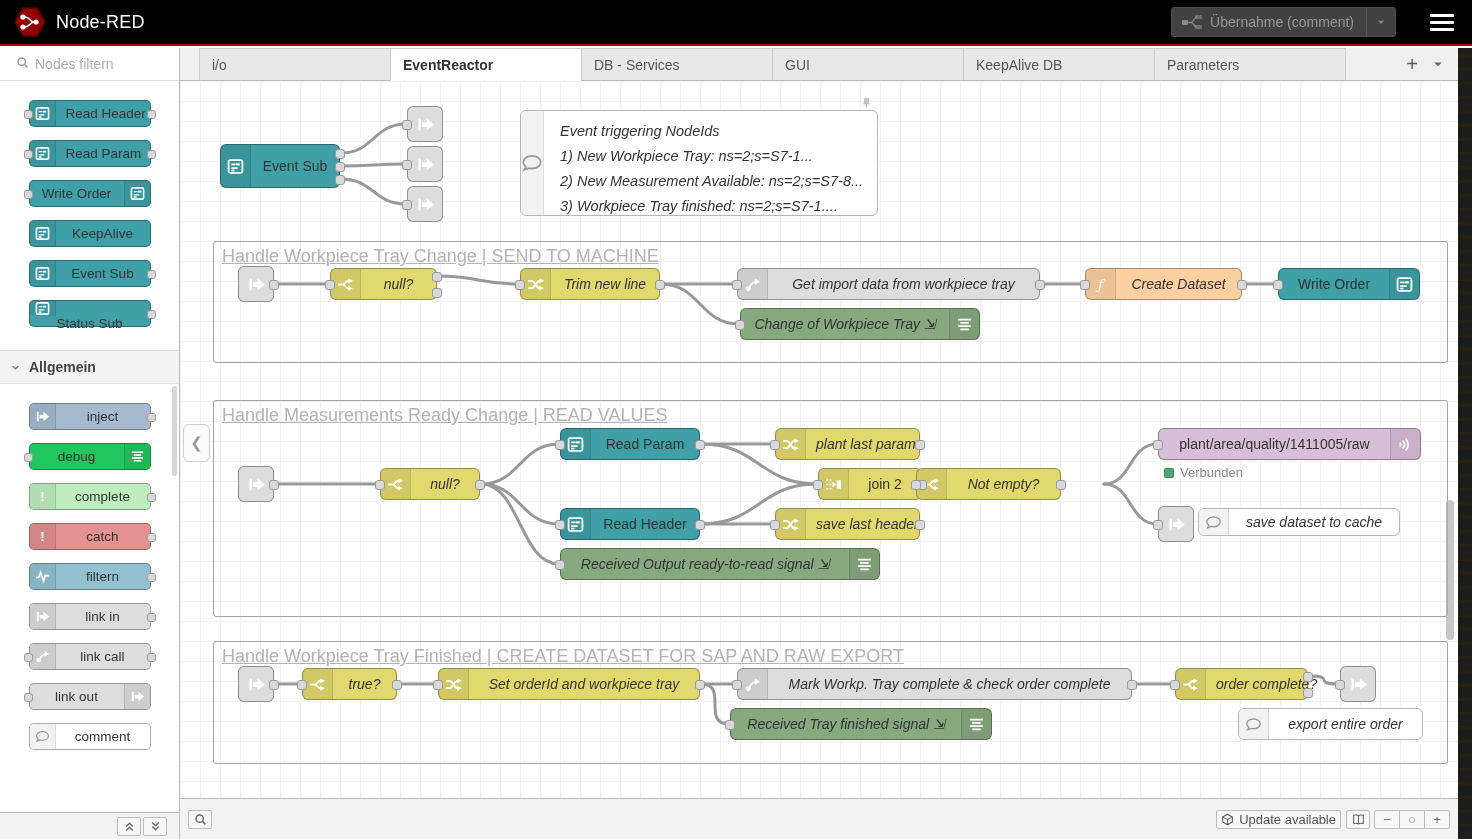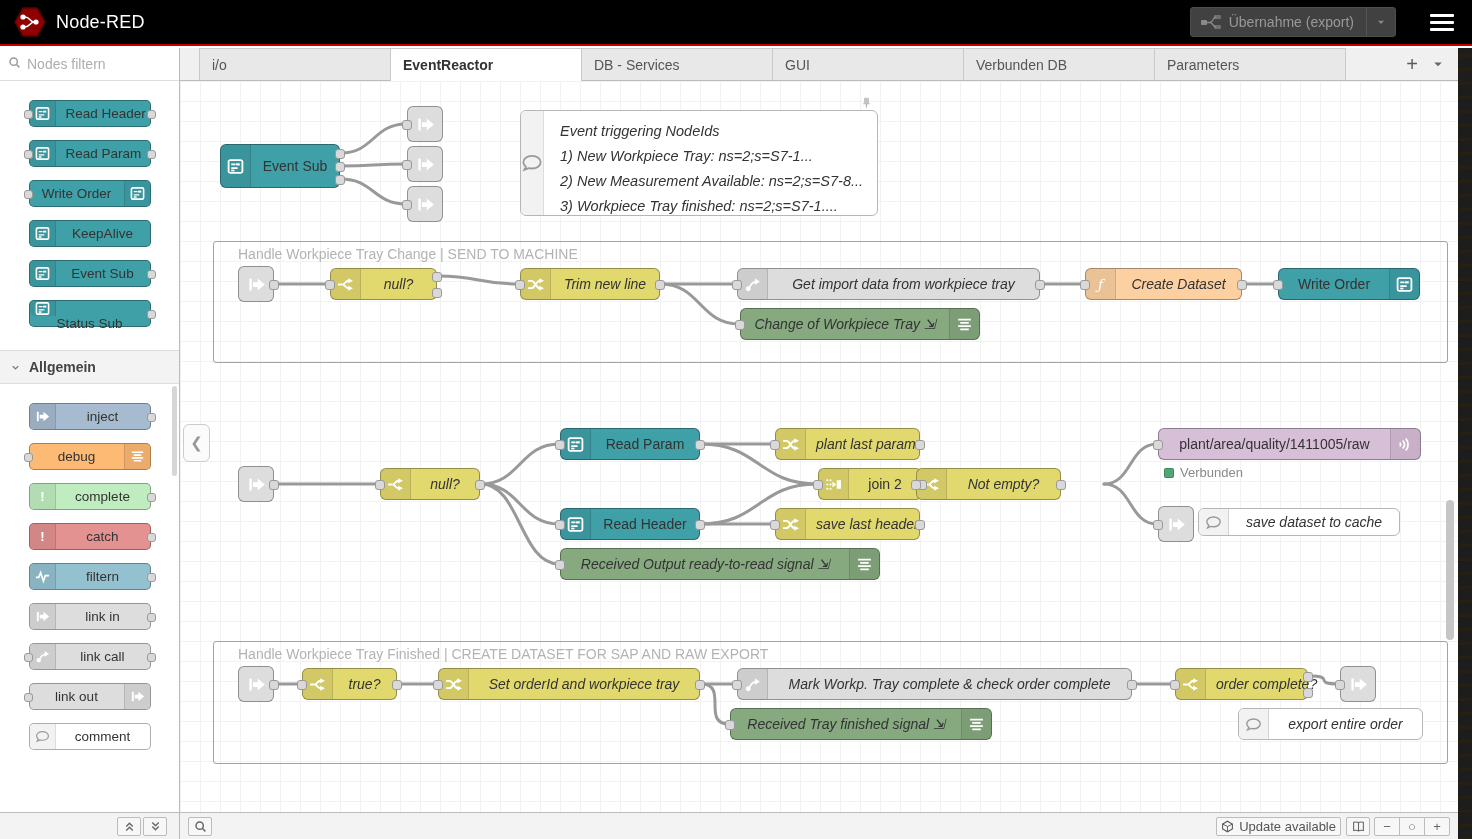--- a/index.html
+++ b/index.html
@@ -17,21 +17,21 @@
                 display:flex; align-items:center; color:#999; font-size:14px; margin-right:26px; }
   .deploy-btn .dp-ic { padding:0 8px 0 10px; display:flex; align-items:center; }
   .deploy-btn .dp-label { padding-right:12px; }
   .deploy-btn .dp-caret { border-left:1px solid #555; padding:0 9px; display:flex; align-items:center; height:100%; color:#888;}
   .menu-btn { width:40px; margin-right:10px; display:flex; flex-direction:column; gap:4px; align-items:center; cursor:pointer;}
   .menu-btn i { display:block; width:24px; height:3px; background:#fff; border-radius:1px; }
 
   
   #palette { position:absolute; left:0; top:48px; width:180px; bottom:27px; background:#fff;
              border-right:1px solid #bbb; overflow:hidden; }
-  .pal-search { height:33px; border-bottom:1px solid #ddd; display:flex; align-items:center; padding:0 8px; gap:6px; color:#999;}
+  .pal-search { height:33px; border-bottom:1px solid #ddd; display:flex; align-items:center; padding:0 16px; gap:6px; color:#999;}
   .pal-search input { border:none; outline:none; font-size:14px; width:130px; color:#555; font-family:"Liberation Sans",sans-serif;}
   .pal-search input::placeholder { color:#adadad; }
   .pal-cat-header { height:34px; background:#f3f3f3; border-bottom:1px solid #ddd; border-top:1px solid #ddd;
                     display:flex; align-items:center; gap:8px; padding:0 10px; }
   .pal-cat-header .cat-label { font-weight:bold; font-size:14px; color:#444; }
   .pal-cat-header .chev { color:#777; display:flex; }
   .pal-items { padding:6px 0 10px 0; }
   .pal-node { position:relative; width:122px; height:27px; margin:13px auto; border-radius:5px;
               border:1px solid rgba(0,0,0,.32); display:flex; align-items:stretch; font-size:13.5px; color:#333; cursor:grab;}
   .pal-node .nlabel { font-size:13.5px; }
@@ -59,21 +59,21 @@
 
   
   #canvas { position:absolute; left:0; top:33px; right:0; bottom:27px; background:#fff; overflow:hidden;
     background-image: linear-gradient(to right, #f2f2f2 1px, transparent 1px),
                       linear-gradient(to bottom, #f2f2f2 1px, transparent 1px);
     background-size:20px 20px; }
   #wires { position:absolute; left:0; top:0; width:1278px; height:731px; pointer-events:none; }
   #wires path { stroke:#999; stroke-width:3; fill:none; stroke-linecap:round; }
 
   .grp { position:absolute; border:1px solid #a3a3a3; border-radius:3px; }
-  .grp-label { position:absolute; top:4px; left:24px; color:#b3b3b3; font-size:14px; white-space:nowrap; }
+  .grp-label { position:absolute; top:4px; left:8px; color:#b3b3b3; font-size:18px; white-space:nowrap;text-decoration:underline; }
 
   .node { position:absolute; border-radius:6px; border:1px solid rgba(0,0,0,.35); display:flex; align-items:stretch;
           font-size:14px; color:#333; cursor:pointer; }
   .nlabel { align-self:center; flex:1; text-align:center; padding:0 10px; white-space:nowrap; }
   .nlabel.it { font-style:italic; }
   .nicon { width:30px; flex:none; background:rgba(0,0,0,.07); display:flex; align-items:center; justify-content:center; color:#fff;}
   .nicon.left  { border-right:1px solid rgba(0,0,0,.12); border-radius:5px 0 0 5px; }
   .nicon.right { border-left:1px solid rgba(0,0,0,.12);  border-radius:0 5px 5px 0; }
   .nicon svg { width:17px; height:17px; }
   .port { position:absolute; width:10px; height:10px; background:#d9d9d9; border:1px solid #999; border-radius:3px; z-index:3;}
@@ -98,21 +98,21 @@
   .node-status { position:absolute; display:flex; align-items:center; gap:6px; font-size:13px; color:#8a8a8a; }
   .node-status .dot { width:10px; height:10px; border-radius:2px; border:1px solid rgba(0,0,0,.2); }
 
   #vscroll-thumb { position:absolute; right:4px; top:419px; width:8px; height:140px; background:#c6c6c6; border-radius:4px; }
 
   #pal-collapse { position:absolute; left:183px; top:424px; width:27px; height:38px; background:#fbfbfb;
                   border:1px solid #ccc; border-radius:6px; z-index:40; display:flex; align-items:center; justify-content:center;
                   color:#999; font-size:15px; cursor:pointer; }
 
   
-  #canvas-footer { position:absolute; left:0; right:0; bottom:0; height:27px; background:#f3f3f3; border-top:1px solid #bbb;
+  #canvas-footer { position:absolute; left:0; right:0; bottom:0; height:41px; background:#f3f3f3; border-top:1px solid #bbb;
                    display:flex; align-items:center; padding:0 8px; }
   #canvas-footer .right { margin-left:auto; display:flex; align-items:center; gap:5px; }
   .zoom-group { display:flex; }
   .zoom-group .foot-btn { margin-left:-1px; border-radius:0; width:26px; }
   .zoom-group .foot-btn:first-child { border-radius:2px 0 0 2px; }
   .zoom-group .foot-btn:last-child { border-radius:0 2px 2px 0; }
   .upd-btn { gap:5px; font-size:13px; color:#555; }
 
   #dark-strip { position:absolute; right:0; top:48px; width:14px; bottom:0; z-index:60;
     background:repeating-linear-gradient(to bottom, #1d1d1d 0 6px, #262014 6px 9px, #1d1d1d 9px 14px); }
@@ -134,21 +134,21 @@
   <div class="hdr-spacer"></div>
   <div class="deploy-btn">
     <span class="dp-ic">
       <svg width="20" height="15" viewBox="0 0 20 15">
           <rect x="0" y="5" width="6" height="5" rx="1" fill="#8a8a8a"></rect>
           <rect x="13" y="0" width="7" height="4" rx="1" fill="#6f6f6f"></rect>
           <rect x="13" y="10" width="7" height="4" rx="1" fill="#6f6f6f"></rect>
           <path d="M6 7.5 H9 C12 7.5 12 2 15 2 M9 7.5 C12 7.5 12 12 15 12" stroke="#8a8a8a" stroke-width="1.4" fill="none"></path>
         </svg>
     </span>
-    <span class="dp-label">Übernahme (export)</span>
+    <span class="dp-label">Übernahme (comment)</span>
     <span class="dp-caret">
       <svg width="10" height="10" viewBox="0 0 16 16">
           <path fill="currentColor" d="M3 6l5 5 5-5z"></path>
         </svg>
     </span>
   </div>
   <div class="menu-btn">
       <i></i>
       <i></i>
       <i></i>
@@ -252,21 +252,21 @@
       <div class="pal-node" style="background: rgb(166, 187, 207);">
         <span class="nicon left">
           <svg viewBox="0 0 16 16">
             <path fill="currentColor" d="M2 3h2v10H2z"></path>
             <path fill="currentColor" d="M5 6h4V3l6 5-6 5v-3H5z"></path>
           </svg>
         </span>
         <span class="nlabel">inject</span>
         <span class="port pout"></span>
       </div>
-      <div class="pal-node" style="background: #fdba74;">
+      <div class="pal-node" style="background: #22c55e;">
         <span class="nlabel">debug</span>
         <span class="nicon right">
           <svg viewBox="0 0 16 16">
             <path d="M2 3.5h12M4 6.5h8M2 9.5h12M4 12.5h8" stroke="currentColor" stroke-width="1.7"></path>
           </svg>
         </span>
         <span class="port pin"></span>
       </div>
       <div class="pal-node" style="background: rgb(192, 237, 192);">
         <span class="nicon left">
@@ -360,21 +360,21 @@
       <div class="tab active">
         <span>EventReactor</span>
       </div>
       <div class="tab">
         <span>DB - Services</span>
       </div>
       <div class="tab">
         <span>GUI</span>
       </div>
       <div class="tab">
-        <span>Verbunden DB</span>
+        <span>KeepAlive DB</span>
       </div>
       <div class="tab">
         <span>Parameters</span>
       </div>
       <div class="tab-actions">
         <span class="tab-act">+</span>
         <span class="tab-act caret">
           <svg viewBox="0 0 16 16">
             <path fill="currentColor" d="M3 6l5 5 5-5z"></path>
           </svg>
@@ -407,20 +407,23 @@
         <path d="M218 603 C246 603 229 603 257 603"></path>
         <path d="M521 603 C549 603 528 603 556 603"></path>
         <path d="M521 603 C549 603 521 643 549 643"></path>
         <path d="M953 603 C981 603 966 603 994 603"></path>
         <path d="M1129 595 C1157 595 1131 603 1159 603"></path>
       </svg>
     <div id="vscroll-thumb"></div>
   <div class="grp" style="left: 33px; top: 160px; width: 1235px; height: 122px;">
         <span class="grp-label">Handle Workpiece Tray Change | SEND TO MACHINE</span>
       </div>
+      <div class="grp" style="left: 33px; top: 319px; width: 1235px; height: 217px;">
+        <span class="grp-label">Handle Measurements Ready Change | READ VALUES</span>
+      </div>
       <div class="grp" style="left: 33px; top: 560px; width: 1235px; height: 123px;">
         <span class="grp-label">Handle Workpiece Tray Finished | CREATE DATASET FOR SAP AND RAW EXPORT</span>
       </div>
       <div class="node" style="left: 40px; top: 63px; width: 120px; height: 44px; background: rgb(63, 160, 168);">
         <span class="nicon left">
           <svg viewBox="0 0 16 16">
             <rect x="1.5" y="2" width="13" height="12" rx="1.5" fill="none" stroke="currentColor" stroke-width="1.7"></rect>
             <path d="M4 6h4M4 9.5h6" stroke="currentColor" stroke-width="1.5"></path>
             <rect x="8.5" y="5" width="3.5" height="2" fill="currentColor"></rect>
             <rect x="4" y="11" width="3" height="1.6" fill="currentColor"></rect>

